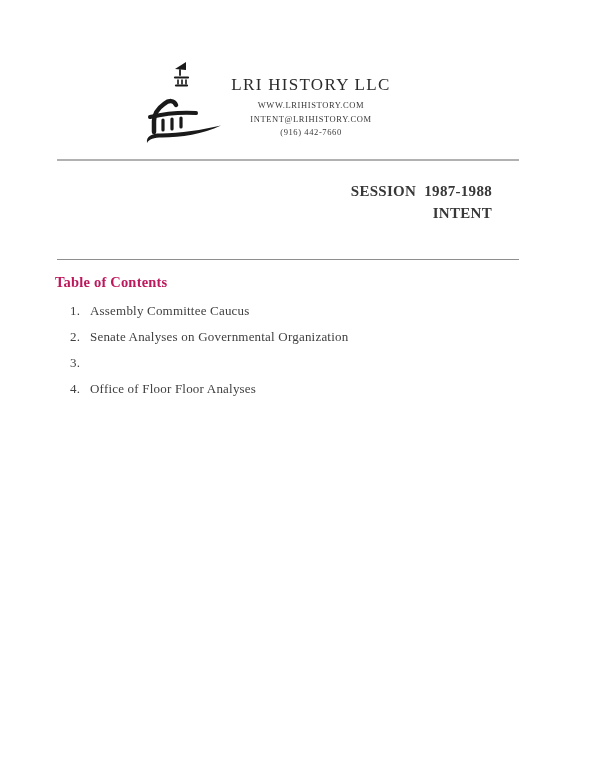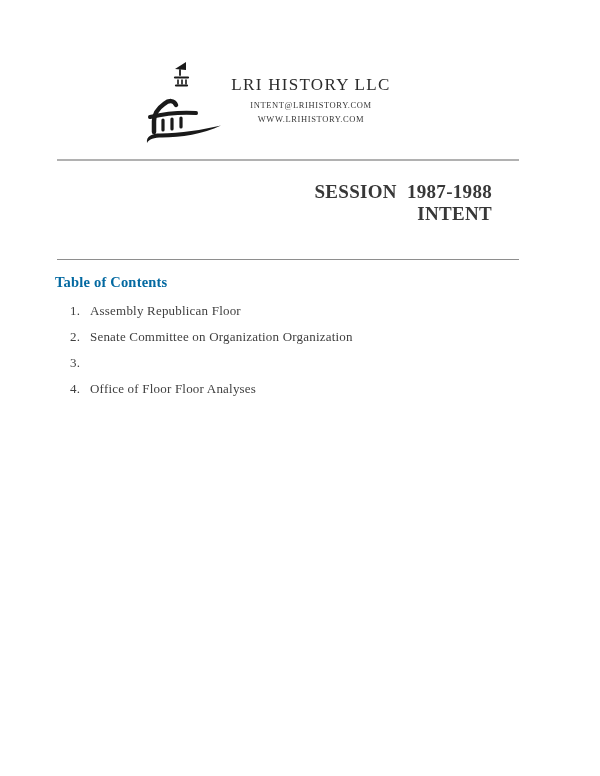--- a/index.html
+++ b/index.html
@@ -33,27 +33,27 @@
     position:absolute;left:57px;top:159px;width:462px;height:2px;
     background:#b1b1b1;border:none;margin:0;
   }
   .rule-thin{
     position:absolute;left:57px;top:259px;width:462px;height:1px;
     background:#8e8e8e;border:none;margin:0;
   }
   
   .case-info{
     position:absolute;right:108px;top:181px;text-align:right;
-    font-weight:bold;font-size:19px;line-height:21.5px;color:#383838;
+    font-weight:bold;font-size:15px;line-height:21.5px;color:#383838;
   }
   .case-line{white-space:pre;letter-spacing:0.3px;}
   
   .toc-title{
     position:absolute;left:55px;top:273px;margin:0;
-    font-size:14.5px;line-height:19px;font-weight:bold;color:#0369a1;
+    font-size:14.5px;line-height:19px;font-weight:bold;color:#be185d;
     letter-spacing:0.2px;
   }
   .toc-list{
     position:absolute;left:70px;top:303px;margin:0;padding:0;list-style:none;
   }
   .toc-list li{
     display:flex;font-size:13px;line-height:15px;margin-bottom:11px;
     color:#404040;letter-spacing:0.2px;
   }
   .toc-num{display:inline-block;min-width:20px;}
@@ -81,44 +81,45 @@
         <path d="M20,62 V72 M29,61 V71 M38,60 V69" stroke-width="3.2"></path>
 
         <path d="M4,85 C3,78 9,75.5 17,75.5 C38,75 59,72 78,67.5 C60,76 38,79.5 19,79.5 C11,79.5 6,81 4,85 Z" fill="#1a1a1a" stroke="none"></path>
       </g>
     </svg>
   </div>
 
   <div class="header-text">
     <h1 class="company-name">LRI HISTORY LLC</h1>
     <div class="contact">
+      <div>WWW.LRIHISTORY.COM</div>
       <div>INTENT@LRIHISTORY.COM</div>
-      <div>WWW.LRIHISTORY.COM</div>
+      <div>(916) 442-7660</div>
     </div>
   </div>
 
   <div class="rule-thick"></div>
 
   <div class="case-info">
     <div class="case-line">SESSION  1987-1988</div>
     <div class="case-line">INTENT</div>
   </div>
 
   <div class="rule-thin"></div>
 
   <h2 class="toc-title">Table of Contents</h2>
 
   <ol class="toc-list">
     <li>
       <span class="toc-num">1.</span>
-      <span>Assembly Republican Floor</span>
+      <span>Assembly Committee Caucus</span>
     </li>
     <li>
       <span class="toc-num">2.</span>
-      <span>Senate Committee on Organization Organization</span>
+      <span>Senate Analyses on Governmental Organization</span>
     </li>
     <li>
       <span class="toc-num">3.</span>
     </li>
     <li>
       <span class="toc-num">4.</span>
       <span>Office of Floor Floor Analyses</span>
     </li>
   </ol>
 

